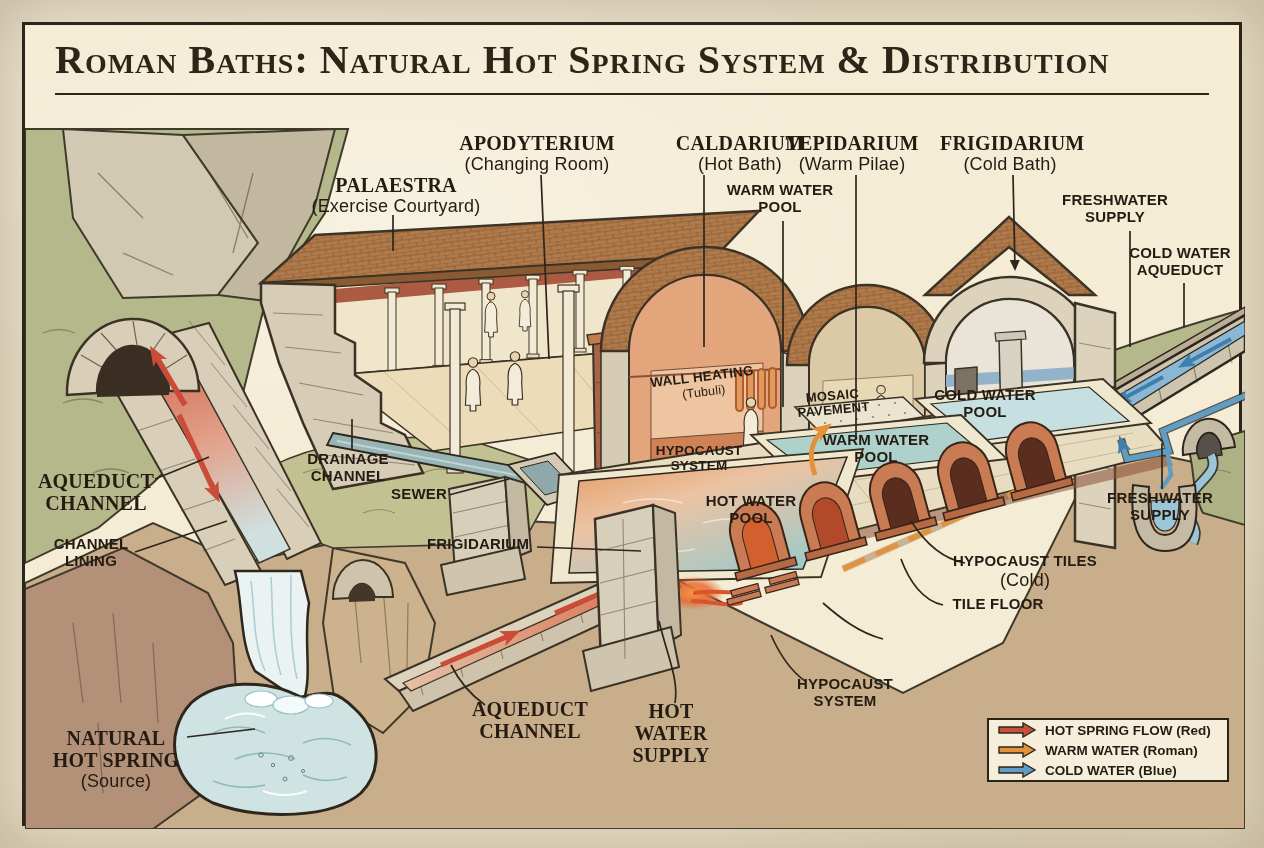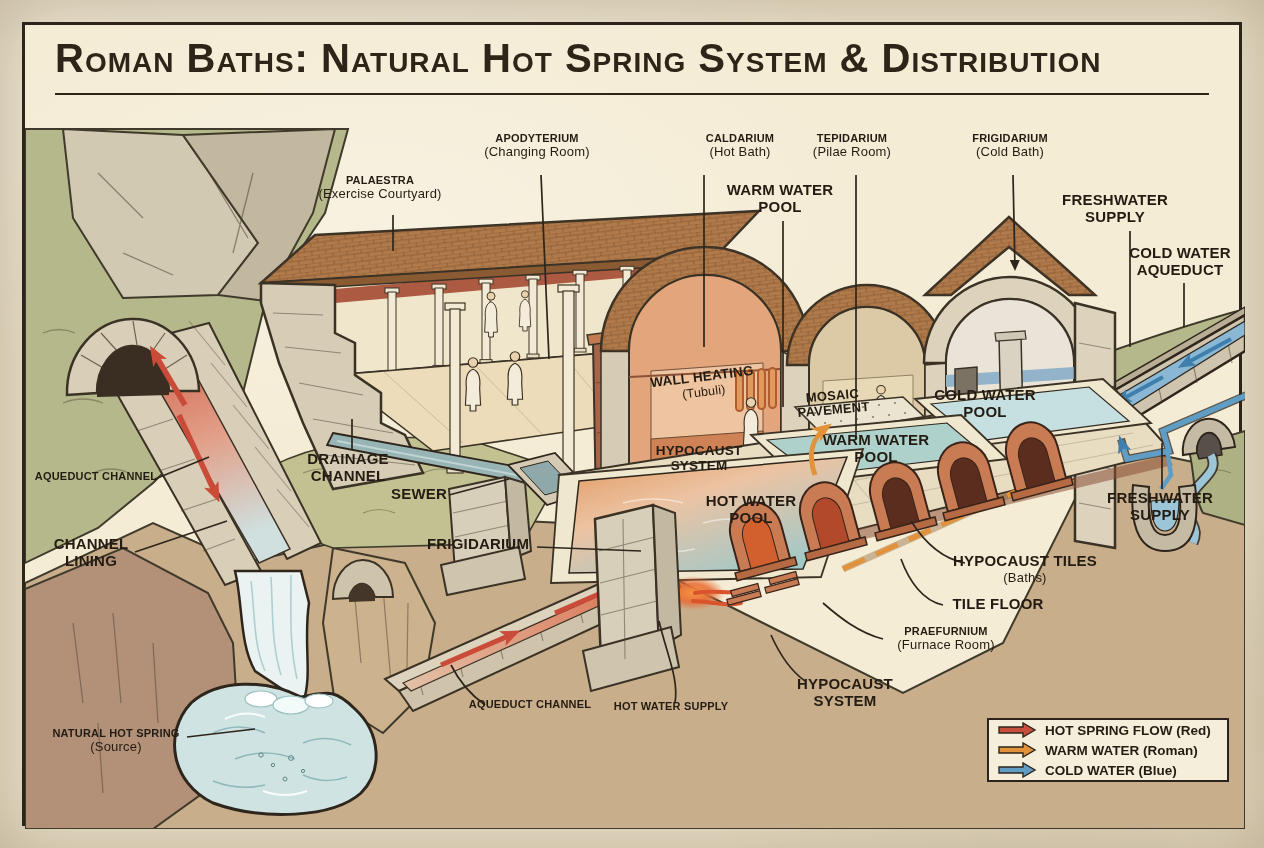--- a/index.html
+++ b/index.html
@@ -15,32 +15,32 @@
   .panel{
     position:absolute;left:22px;top:22px;right:22px;bottom:22px;
     border:3px solid #2d2519;
     background:
       radial-gradient(800px 400px at 30% 25%, rgba(255,255,255,.28), transparent 60%),
       #f4ecd5;
   }
   .panel svg{position:absolute;left:0;top:0;}
   .title{
     position:absolute;left:55px;top:36px;width:1160px;
-    font-family:Liberation Sans, sans-serif;
+    font-family:Liberation Serif, serif;
     font-variant:small-caps;font-weight:700;
     font-size:40px;letter-spacing:1px;color:#2e2418;white-space:nowrap;
   }
   .title-rule{position:absolute;left:55px;top:93px;width:1154px;height:0;border-top:2.5px solid #2e2418;}
   .lbl{
     position:absolute;transform:translateX(-50%);text-align:center;
     color:#241c12;line-height:1.1;letter-spacing:.2px;
   }
   .lbl .t{font-weight:700;font-size:15px;}
-  .lbl.lg .t{font-size:11px;}
-  .lbl .s{font-weight:500;font-size:13px;margin-top:1px;}
+  .lbl.lg .t{font-size:20px;font-family:Liberation Serif, serif;}
+  .lbl .s{font-weight:500;font-size:18px;margin-top:1px;}
   .lbl.tilt{transform:translateX(-50%) rotate(-7deg);}
   .lbl.tilt2{transform:translateX(-50%) rotate(-5deg);}
   .legend{
     position:absolute;left:987px;top:718px;width:242px;height:64px;
     background:#f5eedb;border:2.5px solid #2b241c;box-sizing:border-box;
     display:flex;flex-direction:column;justify-content:center;gap:4px;padding:6px 8px;
   }
   .legend-row{display:flex;align-items:center;gap:8px;}
   .legend-row .txt{font-weight:700;font-size:13.5px;color:#241c12;white-space:nowrap;}
   .arr{width:40px;height:16px;flex:0 0 auto;}
@@ -371,35 +371,35 @@
       <path d="M482,702 C468,692 456,678 448,662"></path>
       <path d="M672,700 C676,676 664,652 656,618"></path>
       <path d="M184,734 L252,726"></path>
     </g>
   </svg>
   </div>
 
   <div class="title">Roman Baths: Natural Hot Spring System &amp; Distribution</div>
   <div class="title-rule"></div>
 
-  <div class="lbl lg" style="left:380px;top:174px;width:170px">
+  <div class="lbl lg" style="left:396px;top:174px;width:170px">
     <div class="t">PALAESTRA</div>
     <div class="s">(Exercise Courtyard)</div>
   </div>
   <div class="lbl lg" style="left:537px;top:132px;width:160px">
     <div class="t">APODYTERIUM</div>
     <div class="s">(Changing Room)</div>
   </div>
   <div class="lbl lg" style="left:740px;top:132px;width:140px">
     <div class="t">CALDARIUM</div>
     <div class="s">(Hot Bath)</div>
   </div>
   <div class="lbl lg" style="left:852px;top:132px;width:140px">
     <div class="t">TEPIDARIUM</div>
-    <div class="s">(Pilae Room)</div>
+    <div class="s">(Warm Pilae)</div>
   </div>
   <div class="lbl lg" style="left:1010px;top:132px;width:140px">
     <div class="t">FRIGIDARIUM</div>
     <div class="s">(Cold Bath)</div>
   </div>
   <div class="lbl" style="left:780px;top:182px;width:110px">
     <div class="t">WARM WATER POOL</div>
   </div>
   <div class="lbl" style="left:1115px;top:192px;width:120px">
     <div class="t">FRESHWATER SUPPLY</div>
@@ -439,28 +439,24 @@
     <div class="t">WARM WATER POOL</div>
   </div>
   <div class="lbl" style="left:985px;top:387px;width:130px">
     <div class="t">COLD WATER POOL</div>
   </div>
   <div class="lbl" style="left:1160px;top:490px;width:120px">
     <div class="t">FRESHWATER SUPPLY</div>
   </div>
   <div class="lbl" style="left:1025px;top:553px;width:170px">
     <div class="t">HYPOCAUST TILES</div>
-    <div class="s">(Baths)</div>
+    <div class="s">(Cold)</div>
   </div>
   <div class="lbl" style="left:998px;top:596px;width:110px">
     <div class="t">TILE FLOOR</div>
-  </div>
-  <div class="lbl lg" style="left:946px;top:625px;width:190px">
-    <div class="t">PRAEFURNIUM</div>
-    <div class="s">(Furnace Room)</div>
   </div>
   <div class="lbl" style="left:845px;top:676px;width:110px">
     <div class="t">HYPOCAUST SYSTEM</div>
   </div>
   <div class="lbl lg" style="left:530px;top:698px;width:130px">
     <div class="t">AQUEDUCT CHANNEL</div>
   </div>
   <div class="lbl lg" style="left:671px;top:700px;width:120px">
     <div class="t">HOT WATER SUPPLY</div>
   </div>

